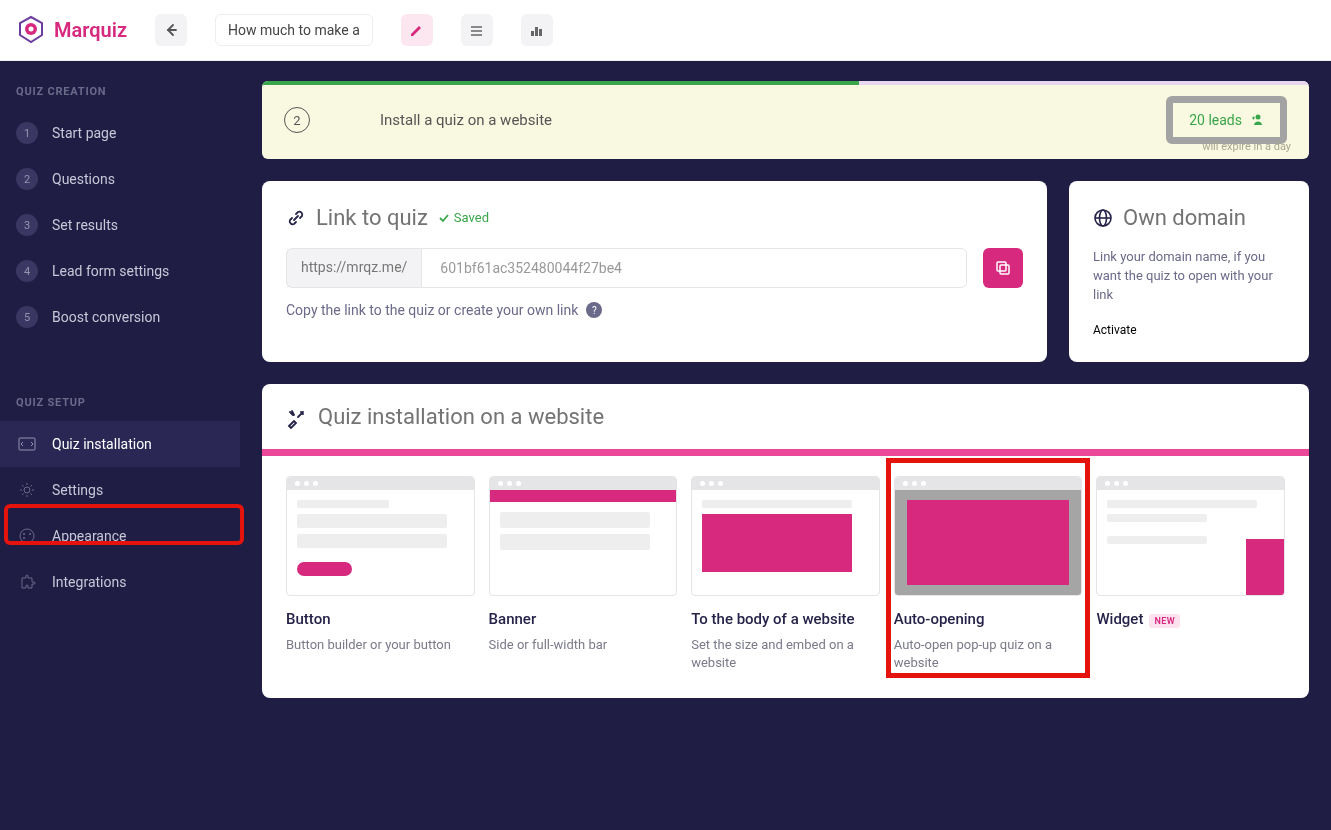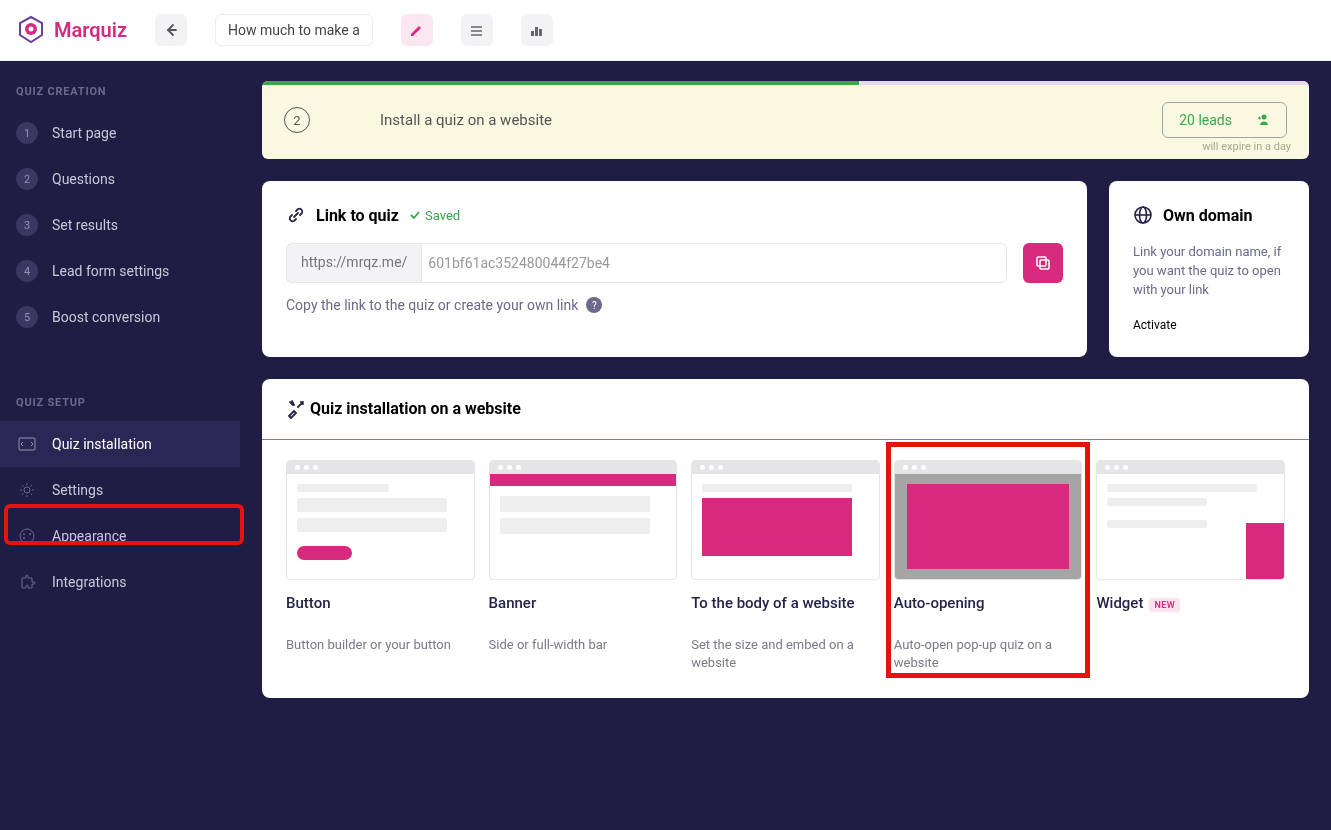--- a/index.html
+++ b/index.html
@@ -22,46 +22,46 @@
 .side-icon{width:22px;height:22px;display:flex;align-items:center;justify-content:center;color:#6b6a8a;flex-shrink:0}
 .side-spacer{height:56px}
 .redbox1{position:absolute;left:4px;top:504px;width:240px;height:41px;border:4px solid #e4140c;border-radius:6px;pointer-events:none;z-index:10}
 .content{flex:1;background:#1f1d44;padding:20px 22px;overflow-y:auto}
 .notice{background:#f9f8e0;border-radius:6px;height:78px;position:relative;overflow:hidden;margin-bottom:22px}
 .notice-progress{position:absolute;top:0;left:0;height:4px;background:#3aa64b;width:57%}
 .notice-progress-rest{position:absolute;top:0;left:57%;right:0;height:4px;background:#e7d7ee}
 .notice-body{display:flex;align-items:center;height:100%;padding:0 22px;gap:70px}
 .step-circle{width:26px;height:26px;border:1.5px solid #555;border-radius:50%;display:flex;align-items:center;justify-content:center;font-size:13px;color:#555}
 .notice-text{flex:1;font-size:15px;color:#555}
-.leads-btn{border:1px solid #a3a3a3;color:#3aa64b;background:transparent;padding:9px 16px;border-radius:6px;font-size:14px;display:flex;align-items:center;gap:24px;cursor:pointer}
+.leads-btn{border:7px solid #a3a3a3;color:#3aa64b;background:transparent;padding:9px 16px;border-radius:6px;font-size:14px;display:flex;align-items:center;gap:8px;cursor:pointer}
 .notice-expire{position:absolute;bottom:6px;right:18px;font-size:11px;color:#a8a88e}
 .row{display:flex;gap:22px;margin-bottom:22px}
 .card{background:#fff;border-radius:8px;padding:24px}
 .card.link-card{flex:1}
-.card.domain-card{width:200px}
+.card.domain-card{width:240px}
 .card-header{display:flex;align-items:center;gap:10px;margin-bottom:18px}
-.card-title{font-size:16px;font-weight:700;color:#000000}
+.card-title{font-size:22px;font-weight:400;color:#737373}
 .saved{color:#3aa64b;font-size:13px;display:flex;align-items:center;gap:4px}
 .link-row{display:flex;gap:12px;margin-bottom:14px}
 .url-prefix{background:#f3f3f5;border:1px solid #e5e5e8;border-radius:6px 0 0 6px;padding:10px 14px;font-size:14px;color:#777;border-right:none}
-.url-input{flex:1;border:1px solid #e5e5e8;border-radius:0 6px 6px 0;padding:10px 6px;font-size:14px;color:#999;background:#fff}
+.url-input{flex:1;border:1px solid #e5e5e8;border-radius:0 6px 6px 0;padding:10px 18px;font-size:14px;color:#999;background:#fff}
 .copy-btn{width:40px;height:40px;background:#d7297e;border-radius:6px;display:flex;align-items:center;justify-content:center;cursor:pointer;margin-left:4px}
 .link-help{font-size:14px;color:#6b6a8a;display:flex;align-items:center;gap:8px}
 .help-icon{width:16px;height:16px;border-radius:50%;background:#6b6a8a;color:#fff;font-size:10px;display:flex;align-items:center;justify-content:center}
 .domain-text{font-size:13px;color:#6b6a8a;line-height:1.45;margin-bottom:14px}
 .activate-link{color:#000000;font-size:12px;cursor:pointer}
 .install-card{background:#fff;border-radius:8px}
-.install-header{padding:20px 24px;display:flex;align-items:flex-start;gap:4px;border-bottom:1px solid #ec4899}
+.install-header{padding:20px 24px;display:flex;align-items:flex-end;gap:12px;border-bottom:7px solid #ec4899}
 .install-grid{display:flex;padding:20px 24px 26px;gap:14px}
 .inst-item{flex:1;cursor:pointer;position:relative}
 .inst-preview{height:120px;border:1px solid #e5e5e8;border-radius:4px;background:#fff;overflow:hidden;display:flex;flex-direction:column;margin-bottom:14px}
 .pv-bar{height:13px;background:#e5e5e8;display:flex;align-items:center;padding-left:8px;gap:4px}
 .pv-dot{width:5px;height:5px;border-radius:50%;background:#fff}
 .pv-body{flex:1;padding:10px;position:relative}
-.inst-title{font-size:15px;font-weight:500;color:#252349;margin-bottom:24px}
+.inst-title{font-size:15px;font-weight:500;color:#252349;margin-bottom:8px}
 .inst-desc{font-size:13px;color:#7a7a8a;line-height:1.4}
 .badge-new{background:#fce2ee;color:#d7297e;font-size:9px;font-weight:600;padding:2px 5px;border-radius:3px;margin-left:6px;letter-spacing:0.5px}
 .redbox2{position:absolute;border:5px solid #e4140c;pointer-events:none;left:-8px;right:-8px;top:-18px;bottom:-6px}
 
 .pv-line{background:#eee;height:8px;border-radius:2px;margin-bottom:6px}
 .pv-pill{background:#d7297e;height:14px;width:55px;border-radius:8px}
 .pv-banner-top{background:#d7297e;height:12px;margin:-10px -10px 10px -10px}
 .pv-box-pink{background:#d7297e}
 .pv-auto-frame{background:#a5a5a5;position:absolute;inset:0}
 .pv-auto-inner{background:#d7297e;position:absolute;left:12px;right:12px;top:10px;bottom:10px}

